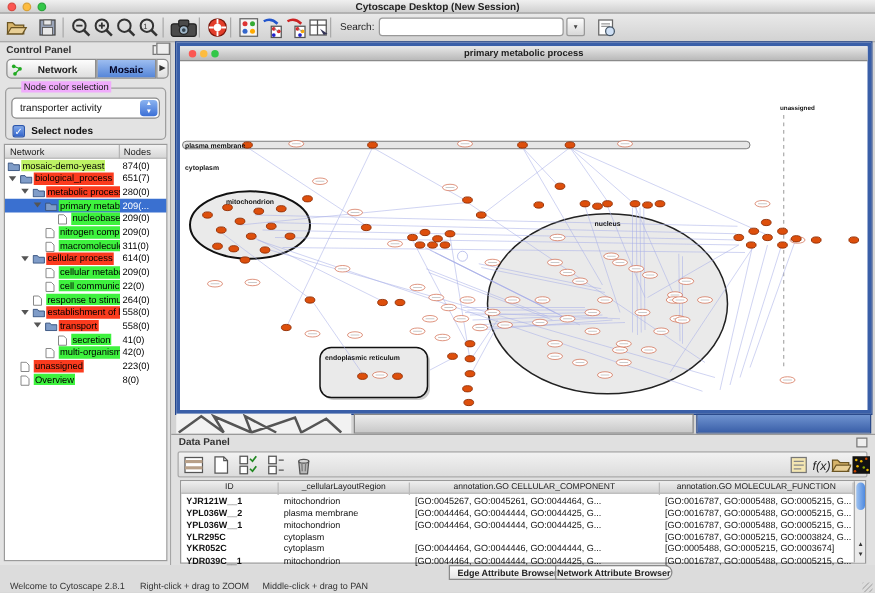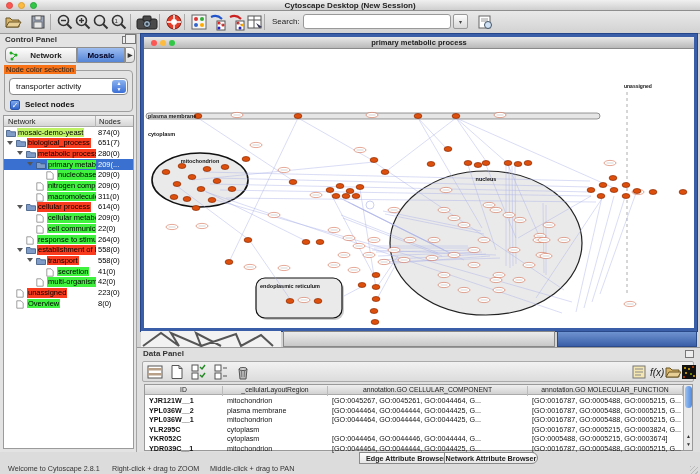--- a/index.html
+++ b/index.html
@@ -24,21 +24,21 @@
   #control-panel { left:0; top:34px; width:137px; height:418px; background:#e3e3e3; border-right:1px solid #a5a5a5; }
   #cp-title { left:5px; top:1px; font-size:8px; font-weight:bold; color:#333; }
   #cp-float { right:5px; top:2px; width:9px; height:8px; border:1px solid #777; background:#eee; }
   #cp-float::after{ content:""; position:absolute; left:2px; top:-3px; width:9px; height:8px; border:1px solid #777; background:#eee; }
   .cp-tab { top:13px; height:16px; border:1px solid #8e8e8e; background:linear-gradient(#fdfdfd,#dedede); font-size:8px; font-weight:bold; text-align:center; color:#222; }
   #tab-network { left:5px; width:72px; border-radius:4px 0 0 4px; line-height:15px; padding-left:10px;}
   #tab-mosaic { left:77px; width:48px; background:linear-gradient(#9dbdf0,#5585d8); color:#002; line-height:15px;}
   #tab-more { left:125px; width:10px; border-radius:0 4px 4px 0; font-size:6px; line-height:15px; color:#333; }
   #net-tab-icon{ position:absolute; left:3px; top:3px; }
   #groupbox { left:4px; top:36px; width:129px; height:42px; border:1px solid #9f9f9f; border-radius:4px; }
-  #group-label { left:4px; top:31px; font-size:7.5px; color:#222; background:#f97316; padding:0 2px; }
+  #group-label { left:17px; top:31px; font-size:7.5px; color:#222; background:#f0abfc; padding:0 2px; }
   #combo { left:9px; top:44px; width:119px; height:17px; background:#fff; border:1px solid #8a8a8a; border-radius:4px; font-size:8px; line-height:16px; padding-left:6px; color:#111; }
   #combo-btn { right:1px; top:1px; width:14px; height:13px; background:linear-gradient(#8cb4f0,#3b6fd6); border-radius:3px; color:#fff; font-size:5px; text-align:center; line-height:6px; }
   #checkbox { left:10px; top:66px; width:10px; height:10px; background:linear-gradient(#7fa8ec,#3365cc); border:1px solid #2b56ad; border-radius:2px; color:#fff; font-size:8px; line-height:9px; text-align:center; }
   #checkbox-label { left:25px; top:66px; font-size:8px; font-weight:bold; color:#111; }
 
   #treebox { left:3px; top:81px; width:131px; height:334px; background:#fff; border:1px solid #9b9b9b; }
   #tree-header { left:0; top:0; width:129px; height:11px; background:linear-gradient(#f2f2f2,#d6d6d6); border-bottom:1px solid #aaa; font-size:7.5px; color:#222; }
   #tree-header .c1 { position:absolute; left:4px; top:1px; }
   #tree-header .c2 { position:absolute; left:95px; top:1px; }
   #tree-header .div { position:absolute; left:91px; top:0; width:1px; height:11px; background:#b5b5b5; }

